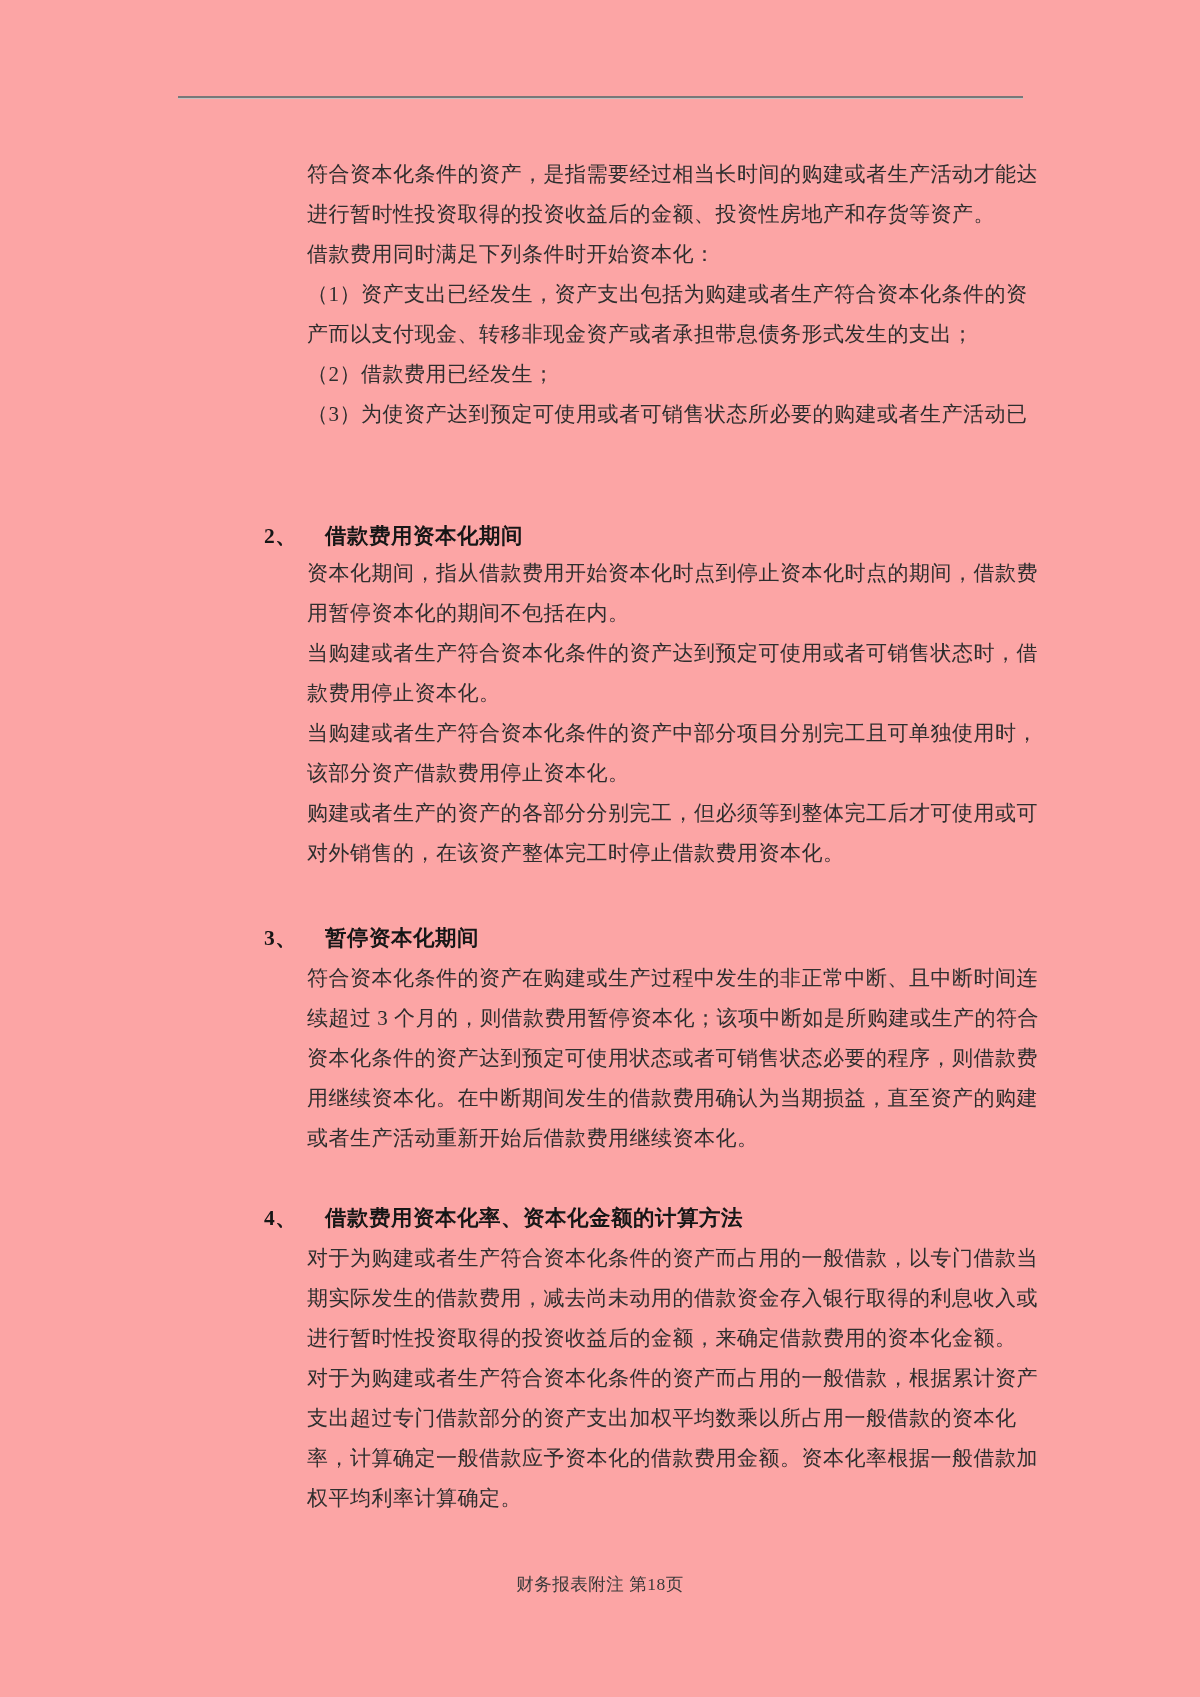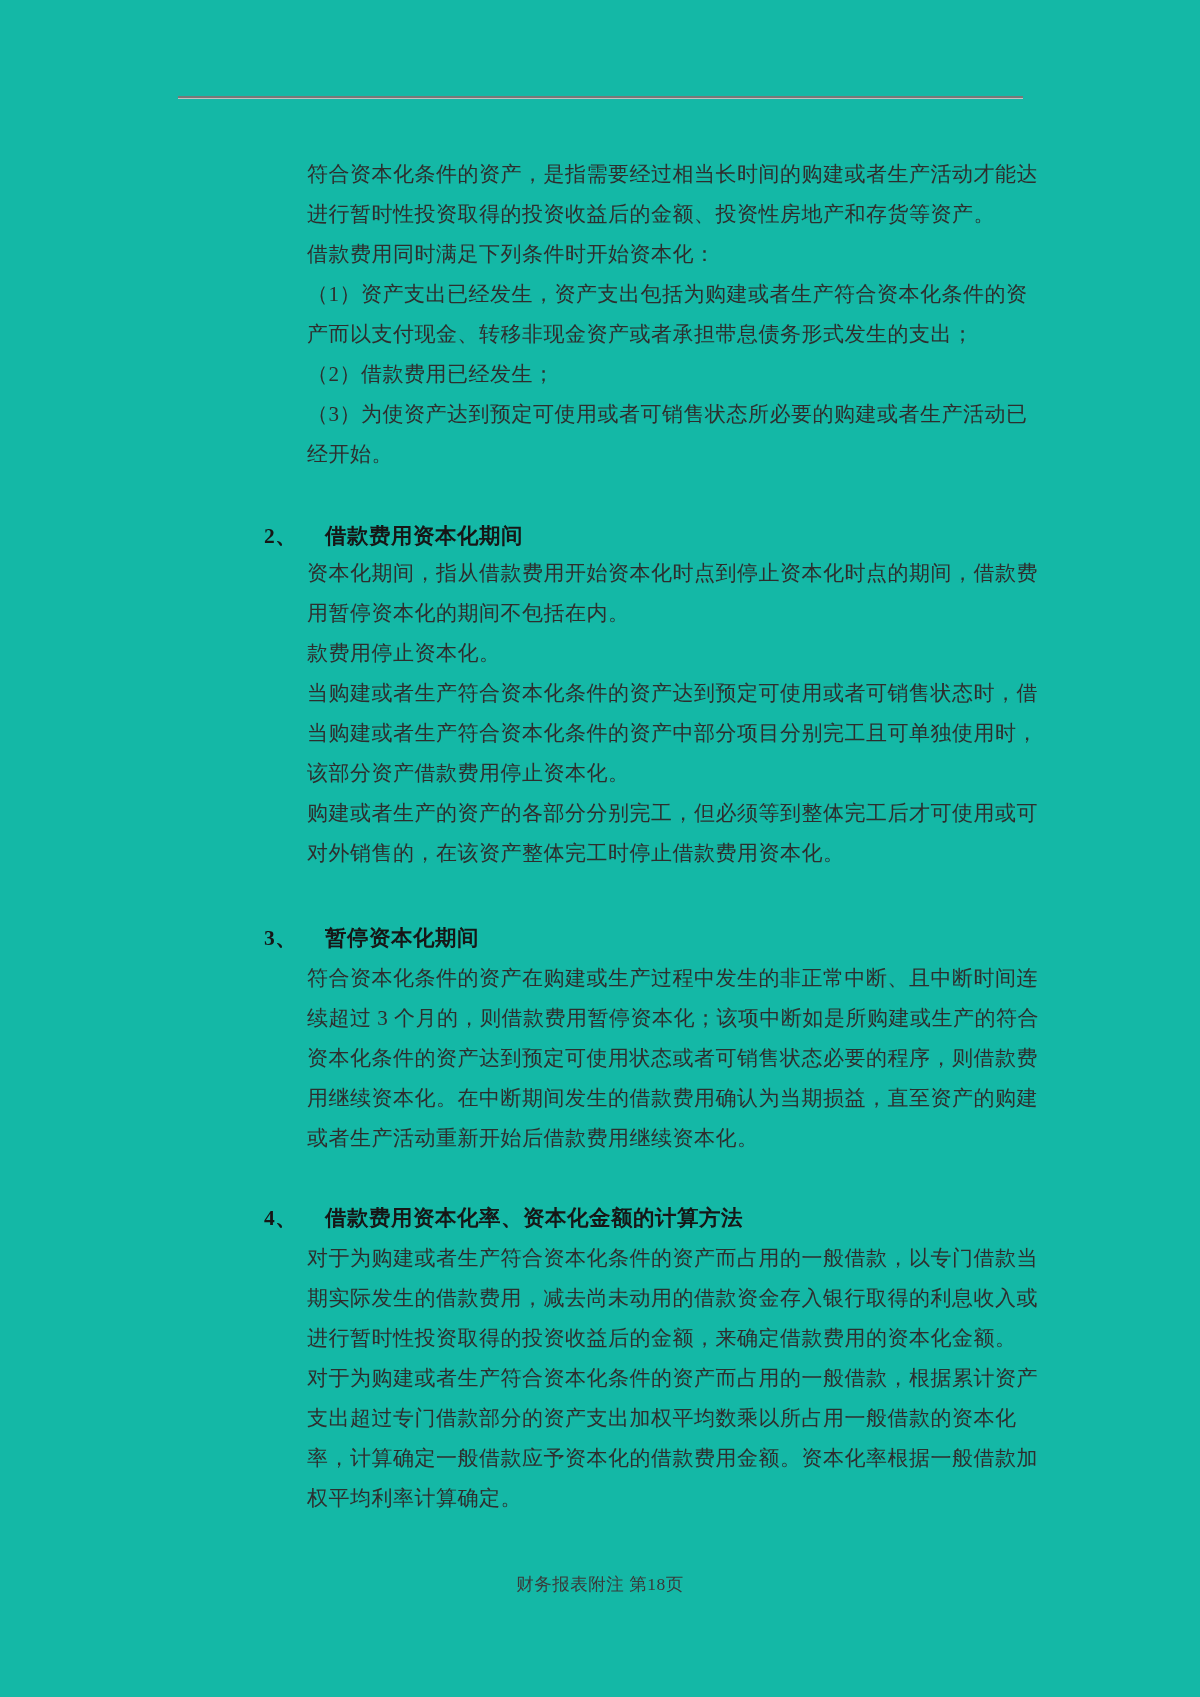--- a/index.html
+++ b/index.html
@@ -5,21 +5,21 @@
   html, body {
     margin: 0;
     padding: 0;
     background: #e8e8e8;
   }
   .page {
     position: relative;
     width: 1200px;
     height: 1697px;
     margin: 0 auto;
-    background: #14b8a6;
+    background: #fca5a5;
     overflow: hidden;
     font-family: "Liberation Serif", "DejaVu Serif", serif;
     color: #2e2e2e;
   }
   .top-rule {
     position: absolute;
     left: 178px;
     top: 96px;
     width: 845px;
     height: 2px;
@@ -82,31 +82,30 @@
   <div class="top-rule"></div>
 
   <div class="body-block intro">
     <div class="line">符合资本化条件的资产，是指需要经过相当长时间的购建或者生产活动才能达</div>
     <div class="line">进行暂时性投资取得的投资收益后的金额、投资性房地产和存货等资产。</div>
     <div class="line">借款费用同时满足下列条件时开始资本化：</div>
     <div class="line">（1）资产支出已经发生，资产支出包括为购建或者生产符合资本化条件的资</div>
     <div class="line">产而以支付现金、转移非现金资产或者承担带息债务形式发生的支出；</div>
     <div class="line">（2）借款费用已经发生；</div>
     <div class="line">（3）为使资产达到预定可使用或者可销售状态所必要的购建或者生产活动已</div>
-    <div class="line">经开始。</div>
   </div>
 
   <div class="heading h2">
     <span class="num">2、</span><span>借款费用资本化期间</span>
   </div>
   <div class="body-block s2-body">
     <div class="line">资本化期间，指从借款费用开始资本化时点到停止资本化时点的期间，借款费</div>
     <div class="line">用暂停资本化的期间不包括在内。</div>
+    <div class="line">当购建或者生产符合资本化条件的资产达到预定可使用或者可销售状态时，借</div>
     <div class="line">款费用停止资本化。</div>
-    <div class="line">当购建或者生产符合资本化条件的资产达到预定可使用或者可销售状态时，借</div>
     <div class="line">当购建或者生产符合资本化条件的资产中部分项目分别完工且可单独使用时，</div>
     <div class="line">该部分资产借款费用停止资本化。</div>
     <div class="line">购建或者生产的资产的各部分分别完工，但必须等到整体完工后才可使用或可</div>
     <div class="line">对外销售的，在该资产整体完工时停止借款费用资本化。</div>
   </div>
 
   <div class="heading h3">
     <span class="num">3、</span><span>暂停资本化期间</span>
   </div>
   <div class="body-block s3-body">

